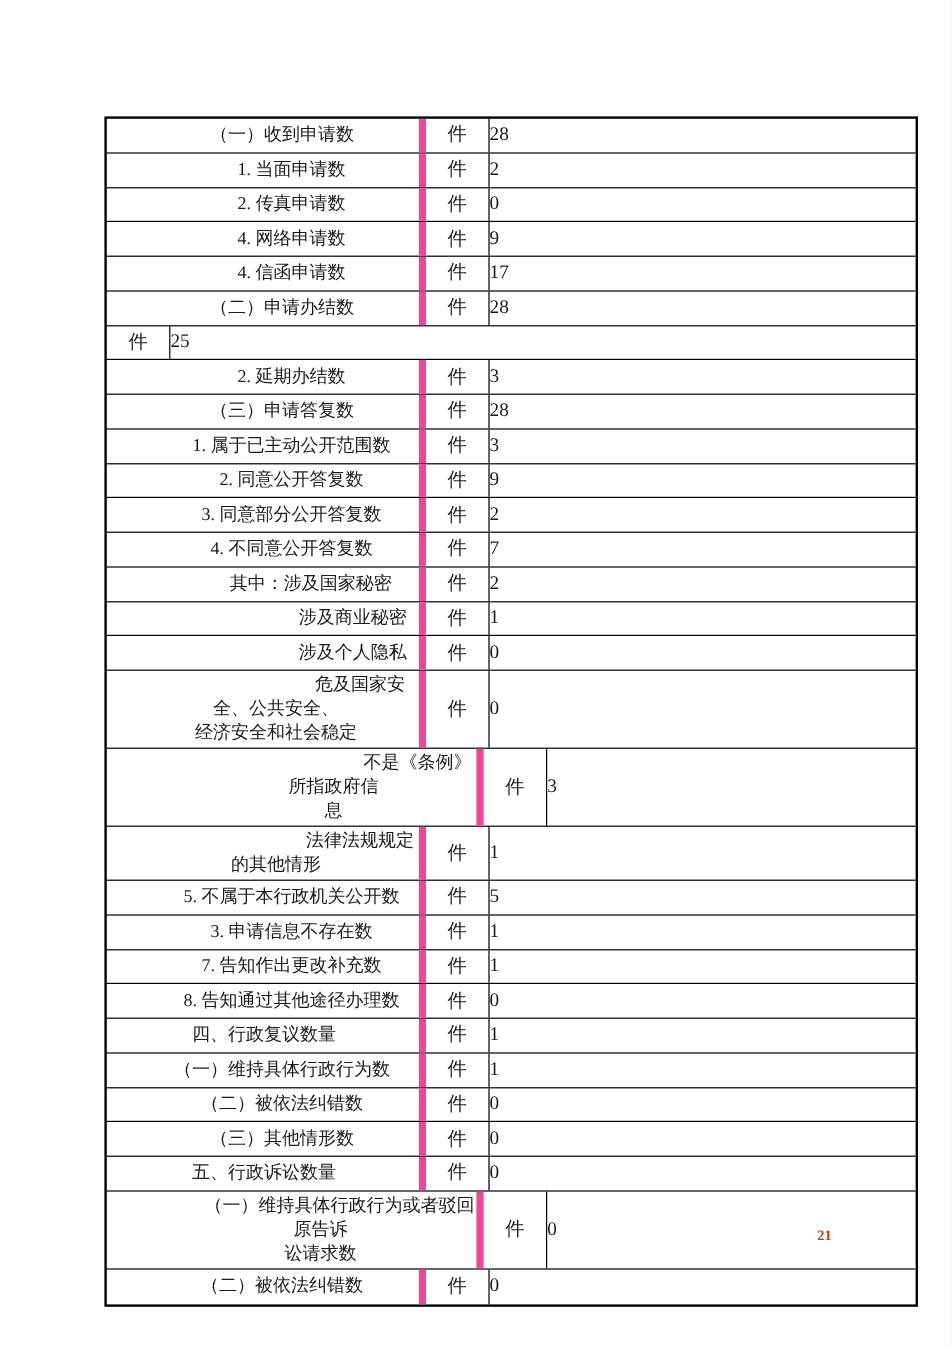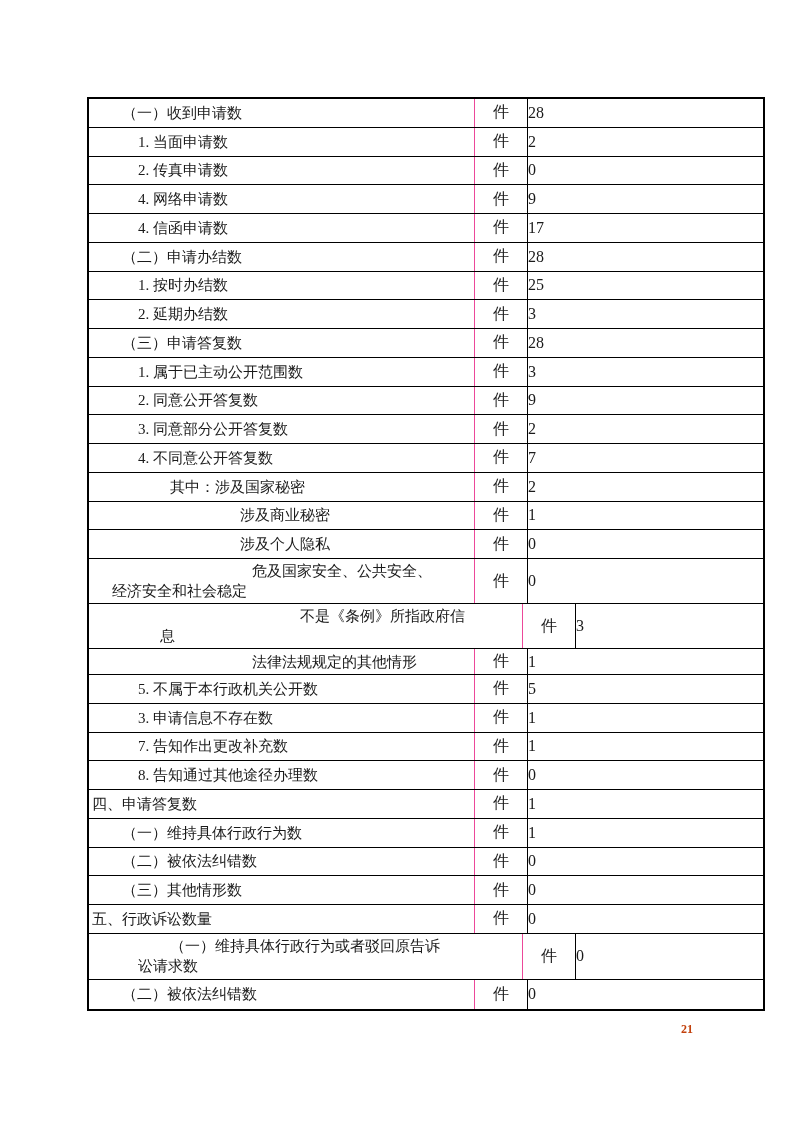--- a/index.html
+++ b/index.html
@@ -29,23 +29,24 @@
     min-height: 28.75px;
   }
   .row:last-child { border-bottom: none; }
   
   .row:nth-child(17) { min-height: 40px; }
   .row:nth-child(18) { min-height: 45px; padding-left: 48px; }
   .row:nth-child(19) { min-height: 26px; }
   .row:nth-child(29) { min-height: 46px; padding-left: 48px; }
   .cell { display: flex; align-items: center; }
   .cell.label {
-    width: 386px;
-    border-right: 1px solid #ec4899;
+    width: 266px;
+    border-right: 6px solid #ec4899;
     padding: 2px 1px;
+    text-align: center;
   }
   .cell.unit {
     width: 53px;
     border-right: 1px solid #000;
     justify-content: center;
     font-size: 16px;
   }
   .cell.value {
     flex: 1;
     justify-content: flex-start;
@@ -138,23 +139,20 @@
           <p class="lbl ind-1">（二）申请办结数</p>
         </div>
         <div class="cell unit">
           <span>件</span>
         </div>
         <div class="cell value">
           <span>28</span>
         </div>
       </div>
       <div class="row">
-        <div class="cell label">
-          <p class="lbl ind-2">1. 按时办结数</p>
-        </div>
         <div class="cell unit">
           <span>件</span>
         </div>
         <div class="cell value">
           <span>25</span>
         </div>
       </div>
       <div class="row">
         <div class="cell label">
           <p class="lbl ind-2">2. 延期办结数</p>
@@ -328,21 +326,21 @@
         </div>
         <div class="cell unit">
           <span>件</span>
         </div>
         <div class="cell value">
           <span>0</span>
         </div>
       </div>
       <div class="row">
         <div class="cell label">
-          <p class="lbl ind-0">四、申请答复数</p>
+          <p class="lbl ind-0">四、行政复议数量</p>
         </div>
         <div class="cell unit">
           <span>件</span>
         </div>
         <div class="cell value">
           <span>1</span>
         </div>
       </div>
       <div class="row">
         <div class="cell label">

